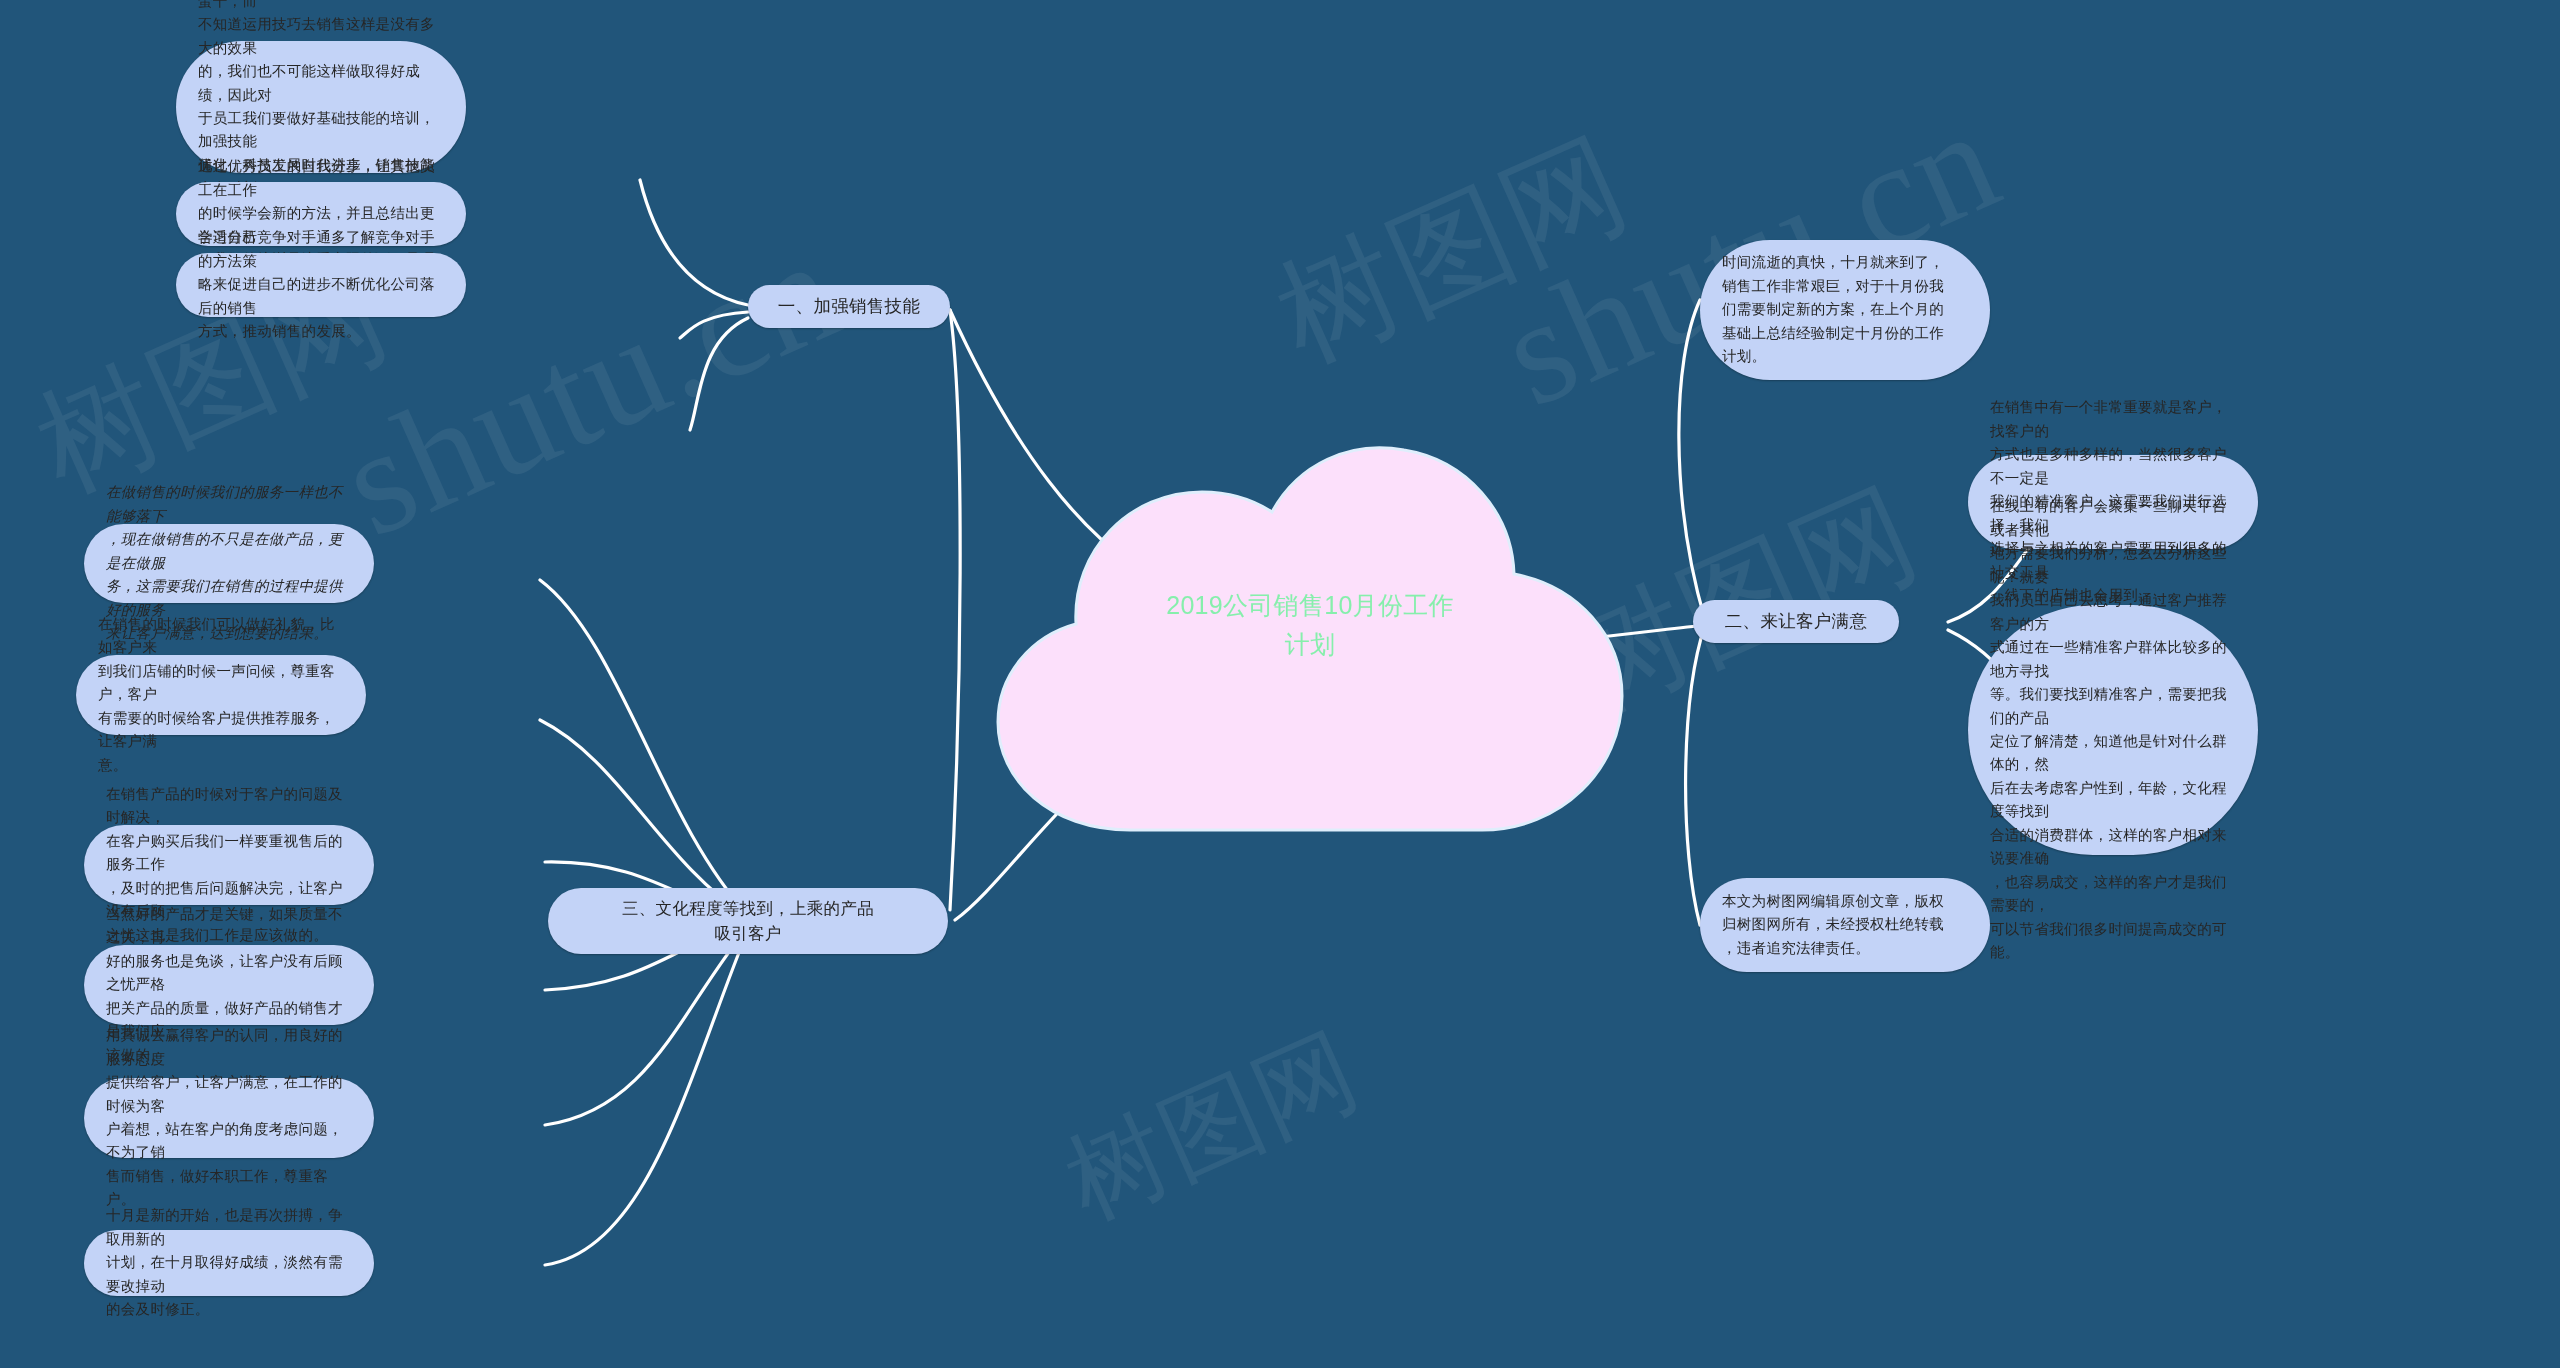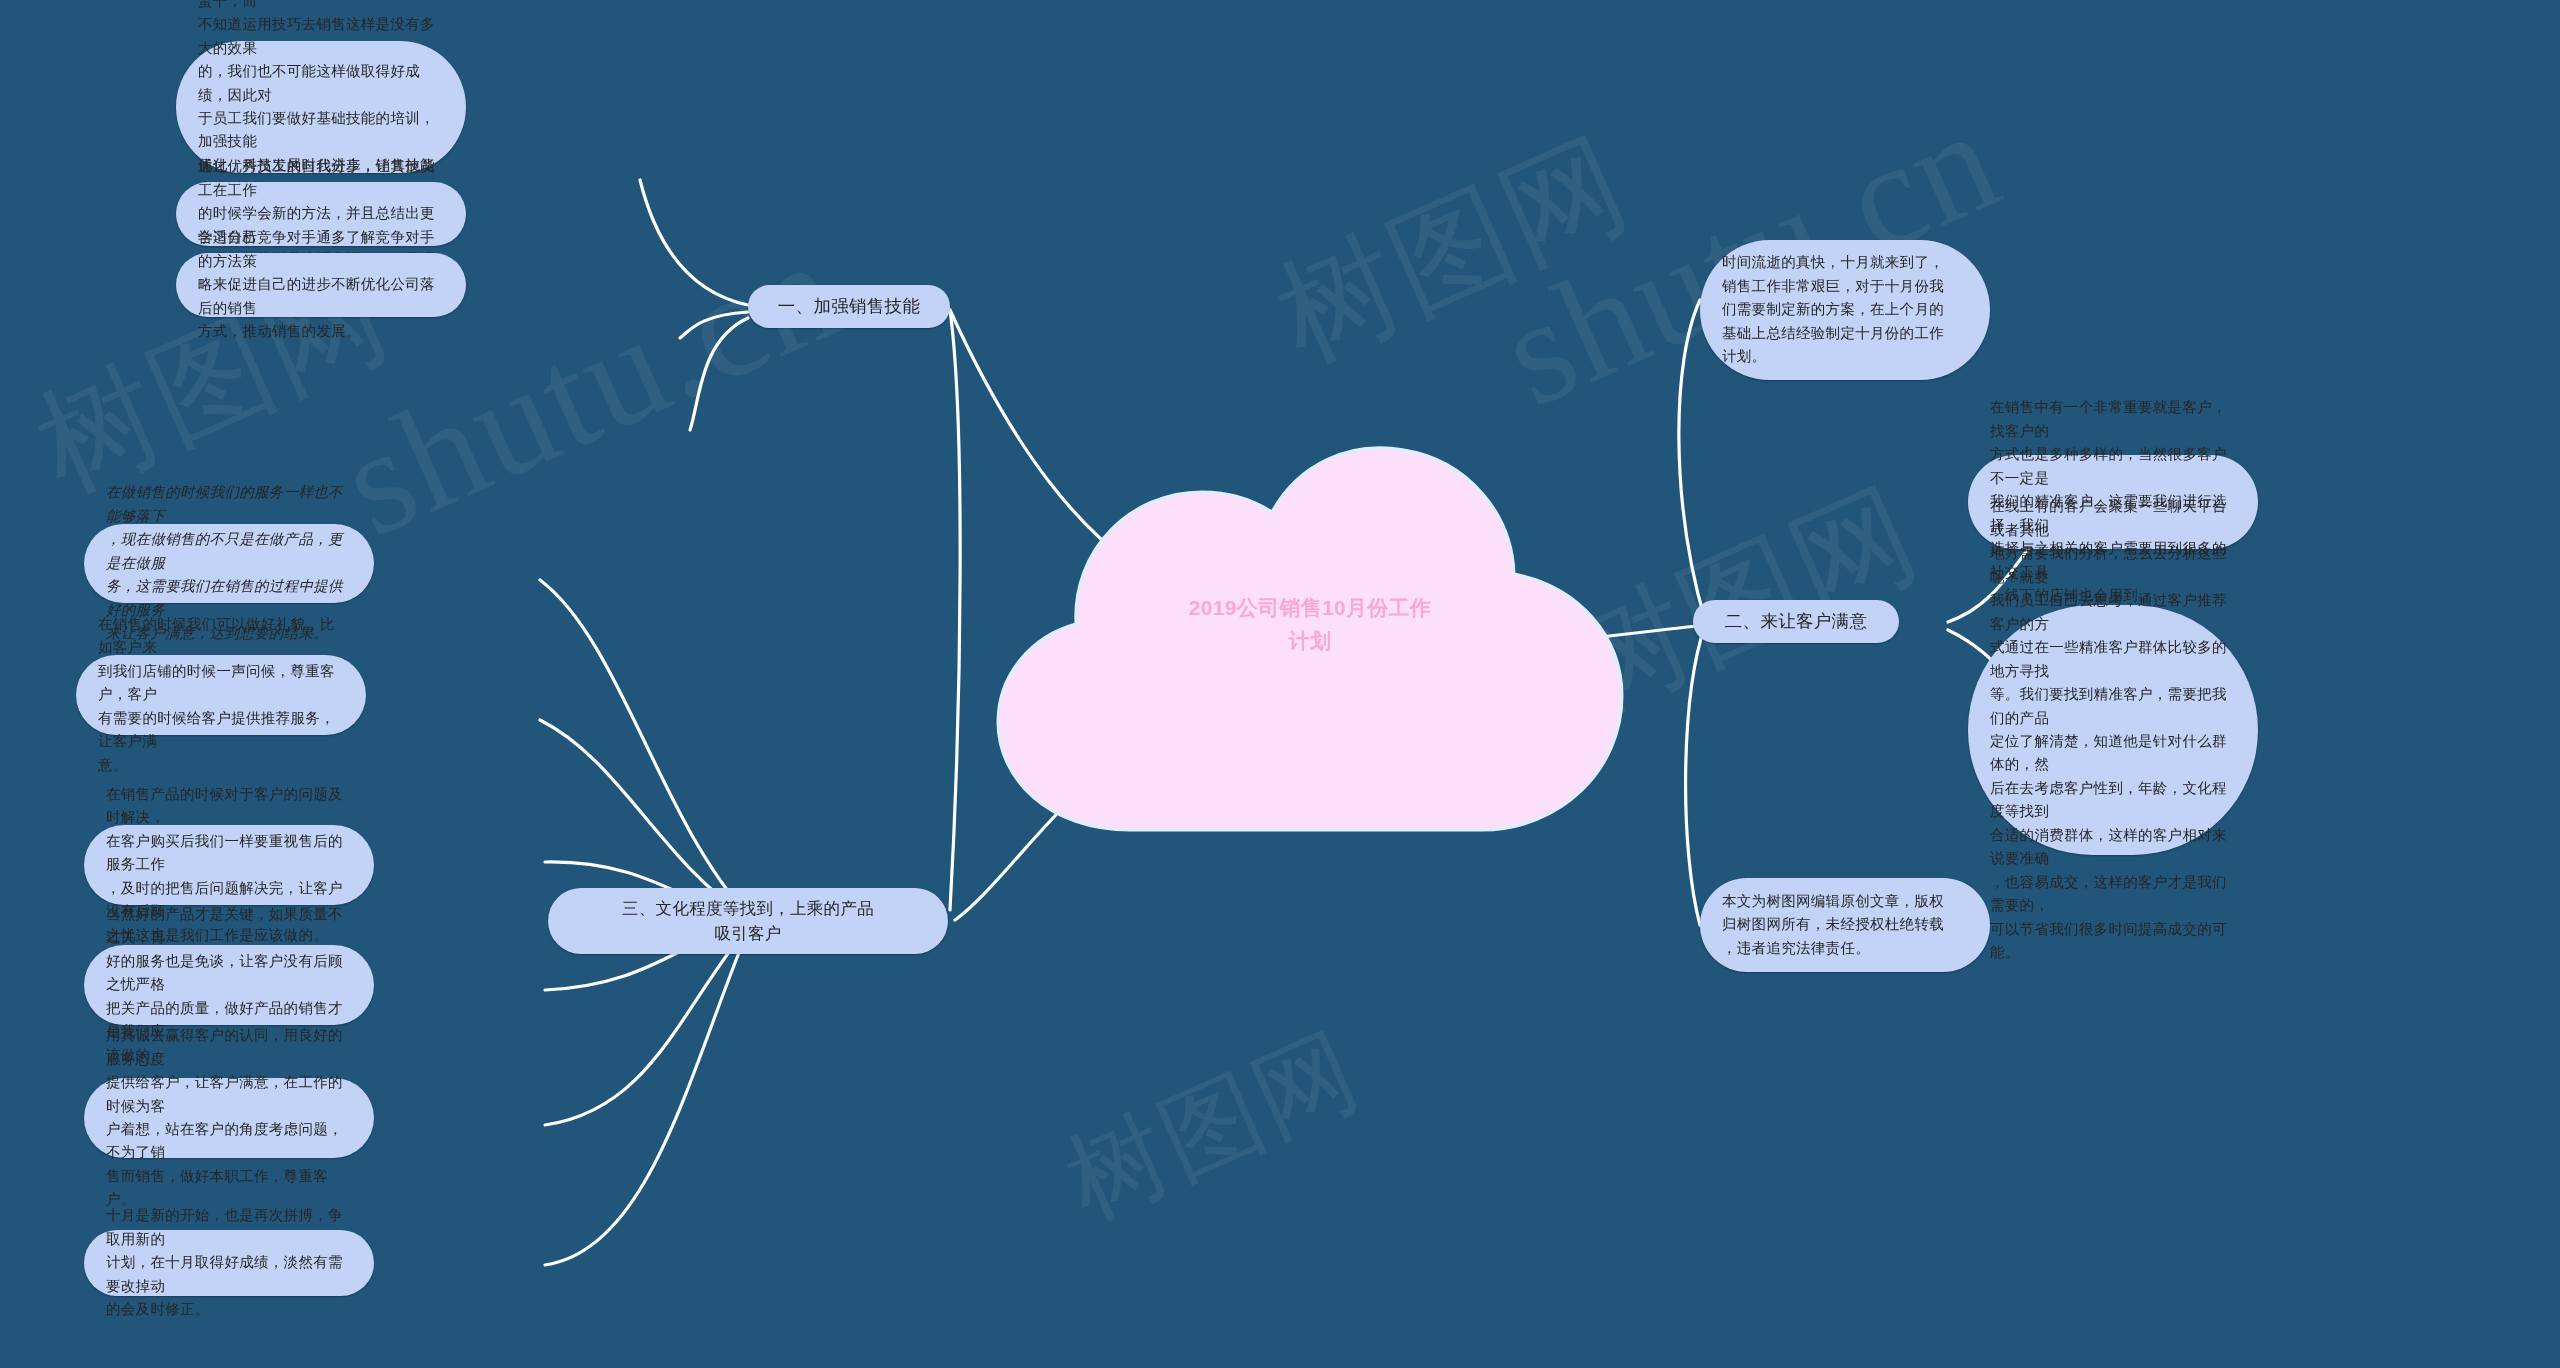--- a/index.html
+++ b/index.html
@@ -64,27 +64,26 @@
   .node.branch {
     font-size: 17.5px;
     padding: 12px 26px;
     border-radius: 999px;
     line-height: 1.5;
   }
   .node.center-title {
     position: absolute;
     background: transparent;
     box-shadow: none;
-    color: #f9a8d4;
-    font-size: 21px;
+    color: #86efac;
+    font-size: 25px;
     text-align: center;
     line-height: 1.55;
     justify-content: center;
     z-index: 5;
-    font-weight: bold;
   }
   #cloud {
     position: absolute;
     z-index: 2;
   }
 </style>
 </head>
 <body>
 
 <div id="canvas">

